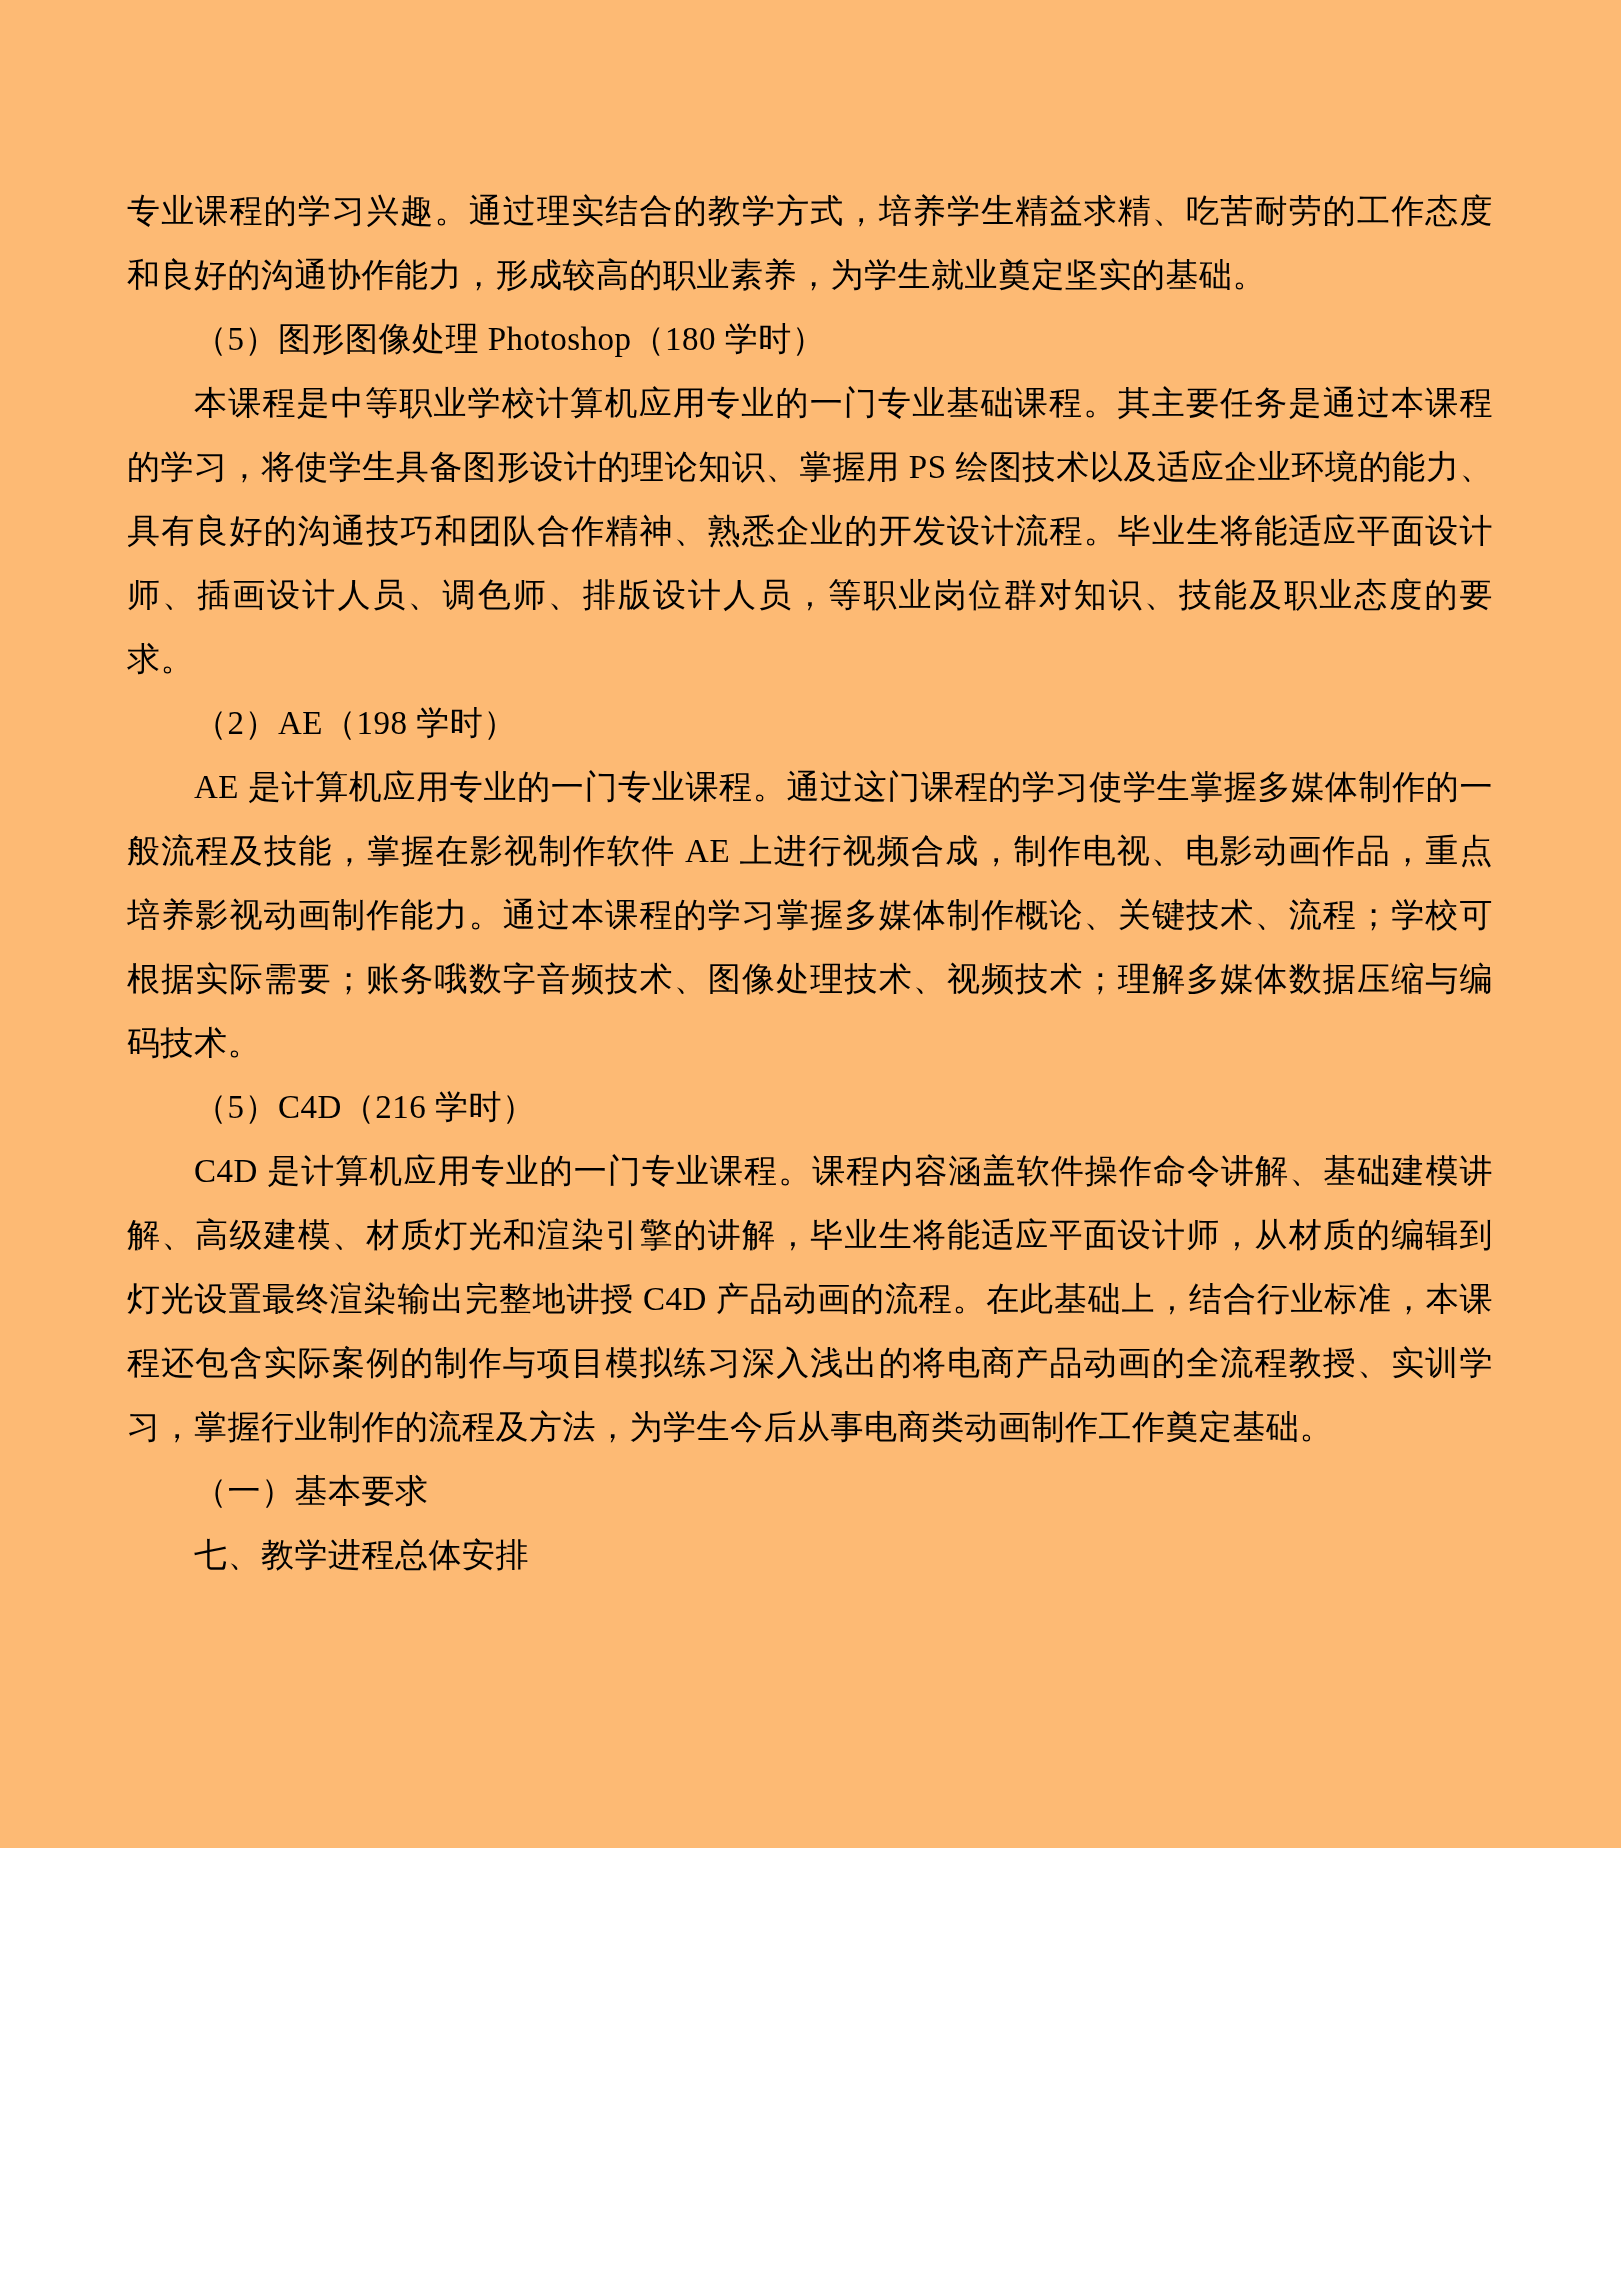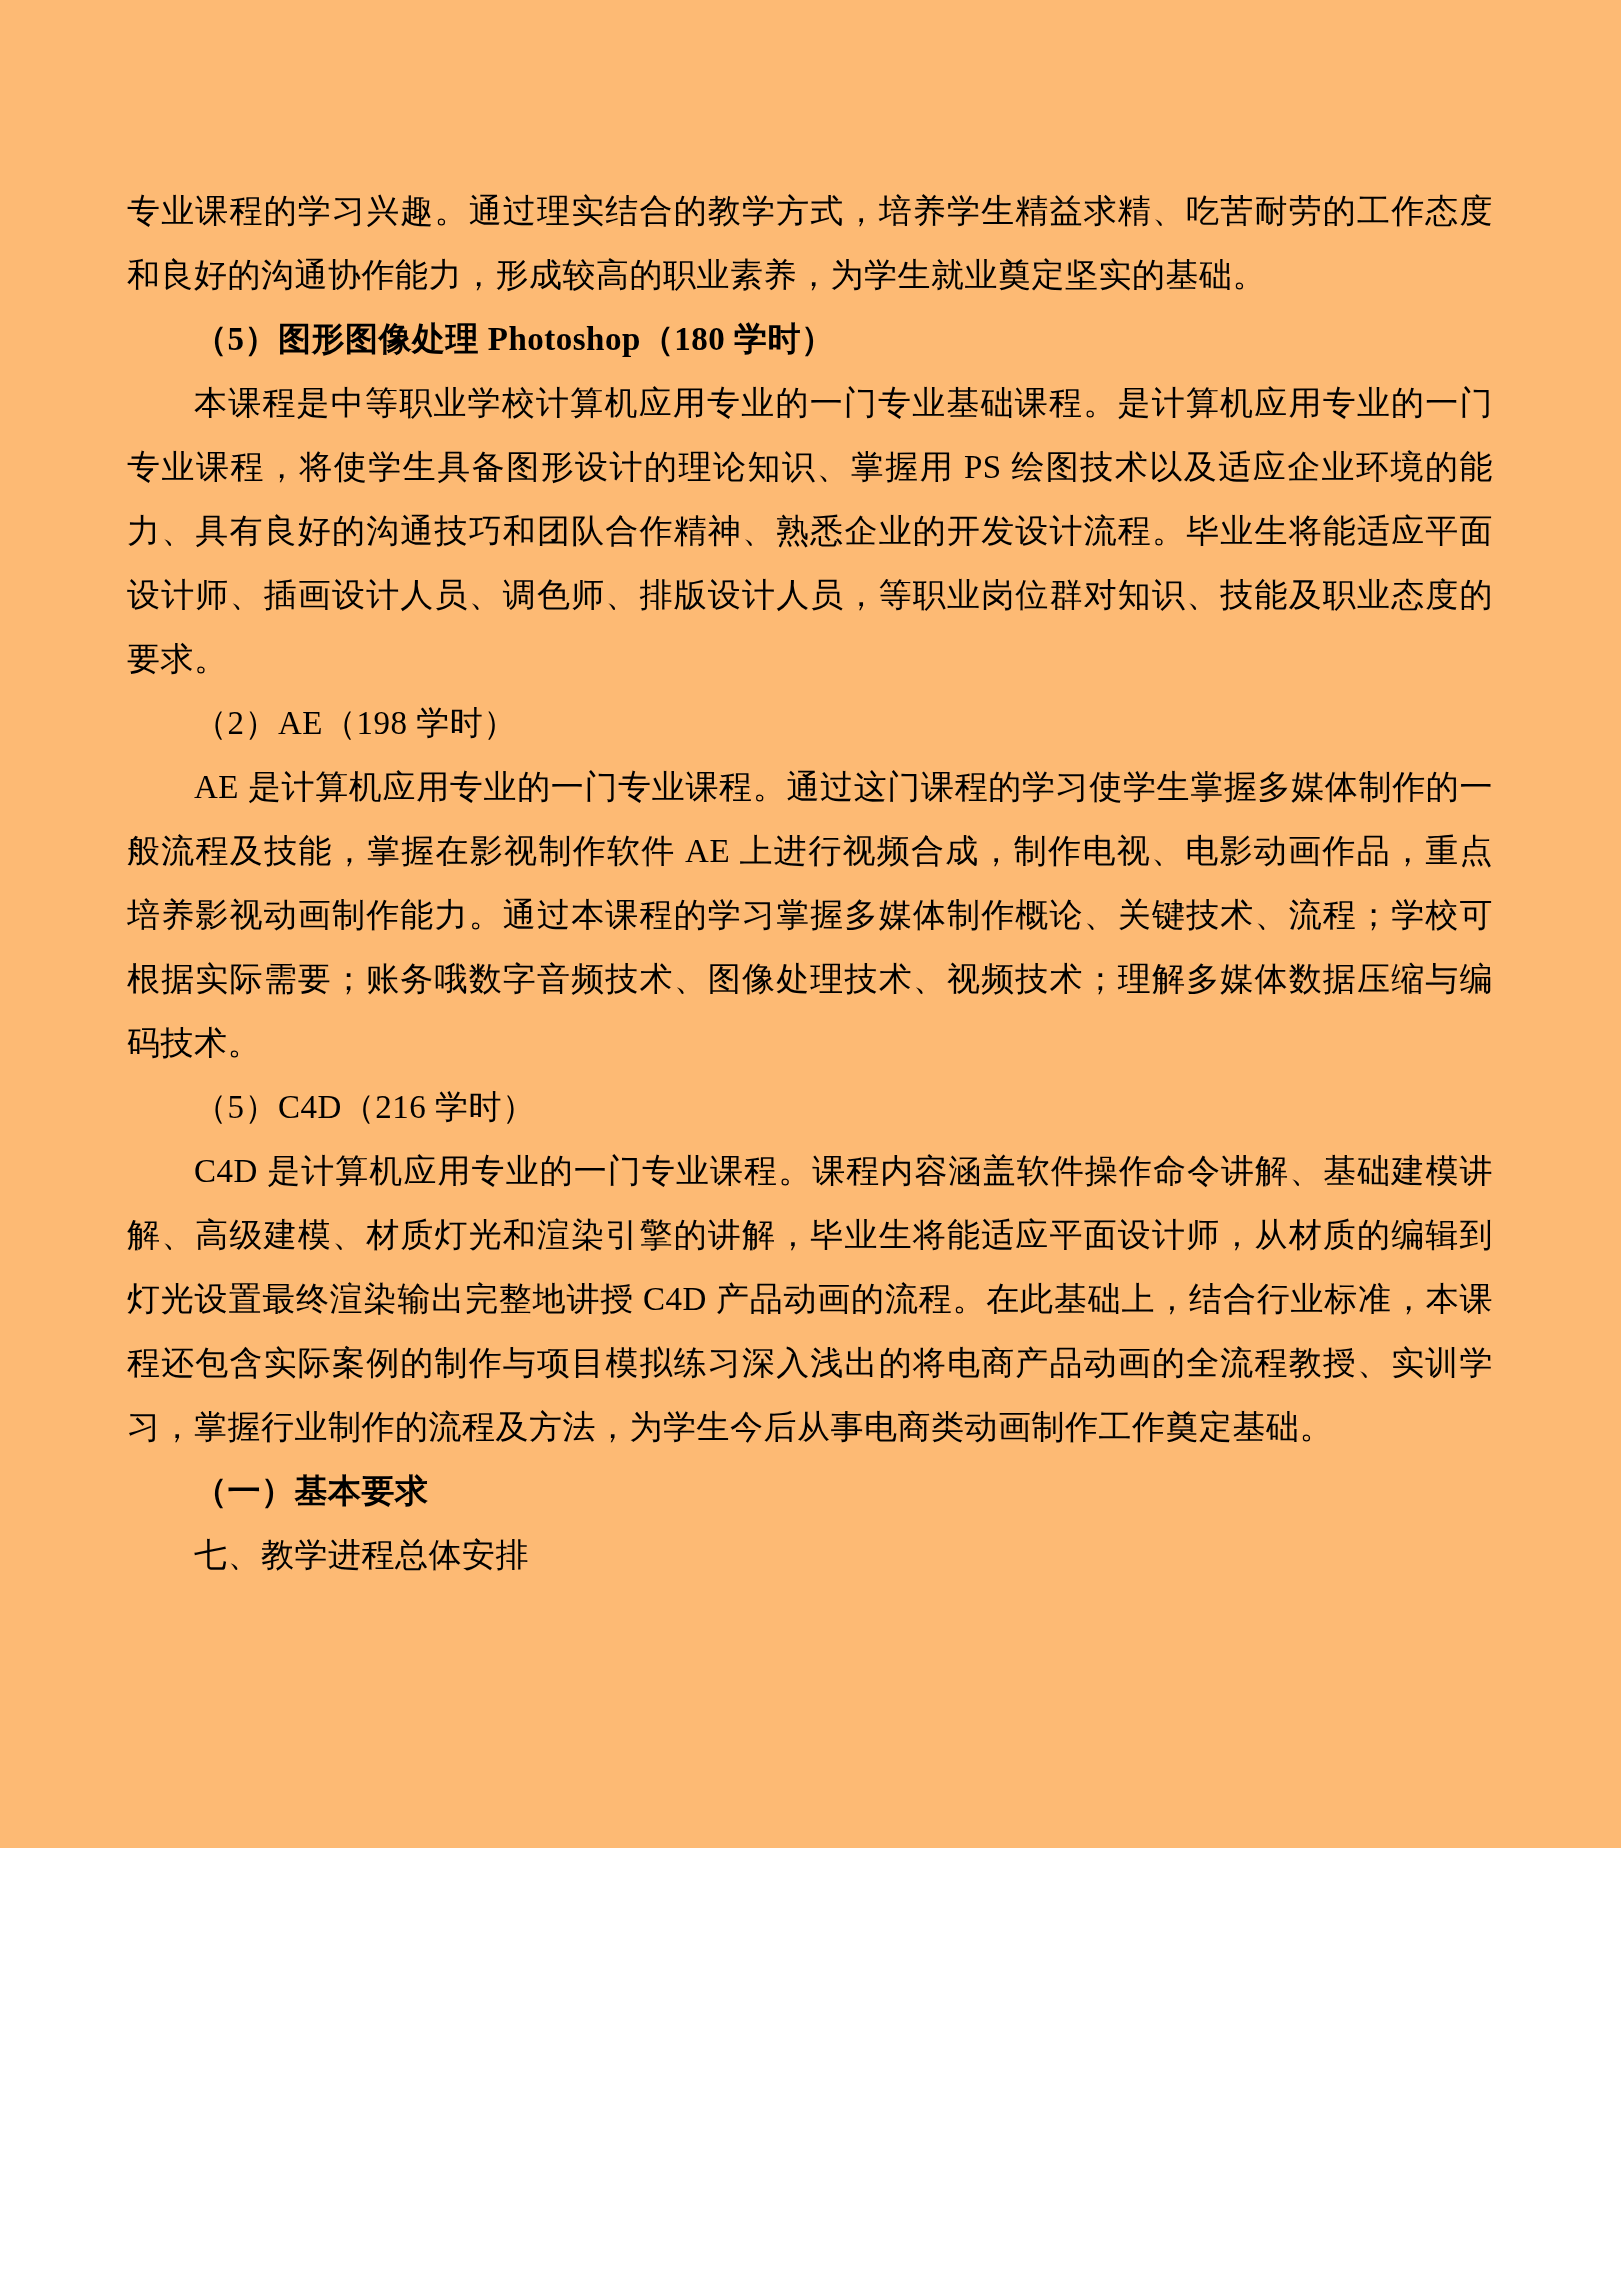--- a/index.html
+++ b/index.html
@@ -31,21 +31,21 @@
     letter-spacing: 0.5px;
     color: #000000;
   }
   .indent-2em {
     text-indent: 67px;
   }
   .heading {
     text-align: left;
   }
   .bold {
-    font-weight: bold;
+    font-weight: normal;
   }
   .page-footer {
     position: absolute;
     left: 0;
     top: 2129px;
     width: 100%;
     text-align: center;
     font-size: 27.4px;
     line-height: 39px;
     color: #000000;
@@ -54,21 +54,21 @@
 </head>
 <body>
 
 <div class="page">
   <div class="content">
 
     <p class="block">专业课程的学习兴趣。通过理实结合的教学方式，培养学生精益求精、吃苦耐劳的工作态度和良好的沟通协作能力，形成较高的职业素养，为学生就业奠定坚实的基础。</p>
 
     <p class="block heading indent-2em bold">（5）图形图像处理 Photoshop（180 学时）</p>
 
-    <p class="block indent-2em">本课程是中等职业学校计算机应用专业的一门专业基础课程。是计算机应用专业的一门专业课程，将使学生具备图形设计的理论知识、掌握用 PS 绘图技术以及适应企业环境的能力、具有良好的沟通技巧和团队合作精神、熟悉企业的开发设计流程。毕业生将能适应平面设计师、插画设计人员、调色师、排版设计人员，等职业岗位群对知识、技能及职业态度的要求。</p>
+    <p class="block indent-2em">本课程是中等职业学校计算机应用专业的一门专业基础课程。其主要任务是通过本课程的学习，将使学生具备图形设计的理论知识、掌握用 PS 绘图技术以及适应企业环境的能力、具有良好的沟通技巧和团队合作精神、熟悉企业的开发设计流程。毕业生将能适应平面设计师、插画设计人员、调色师、排版设计人员，等职业岗位群对知识、技能及职业态度的要求。</p>
 
 
     <p class="block heading indent-2em">（2）AE（198 学时）</p>
 
     <p class="block indent-2em">AE 是计算机应用专业的一门专业课程。通过这门课程的学习使学生掌握多媒体制作的一般流程及技能，掌握在影视制作软件 AE 上进行视频合成，制作电视、电影动画作品，重点培养影视动画制作能力。通过本课程的学习掌握多媒体制作概论、关键技术、流程；学校可根据实际需要；账务哦数字音频技术、图像处理技术、视频技术；理解多媒体数据压缩与编码技术。</p>
 
     <p class="block heading indent-2em">（5）C4D（216 学时）</p>
 
     <p class="block indent-2em">C4D 是计算机应用专业的一门专业课程。课程内容涵盖软件操作命令讲解、基础建模讲解、高级建模、材质灯光和渲染引擎的讲解，毕业生将能适应平面设计师，从材质的编辑到灯光设置最终渲染输出完整地讲授 C4D 产品动画的流程。在此基础上，结合行业标准，本课程还包含实际案例的制作与项目模拟练习深入浅出的将电商产品动画的全流程教授、实训学习，掌握行业制作的流程及方法，为学生今后从事电商类动画制作工作奠定基础。</p>
 

